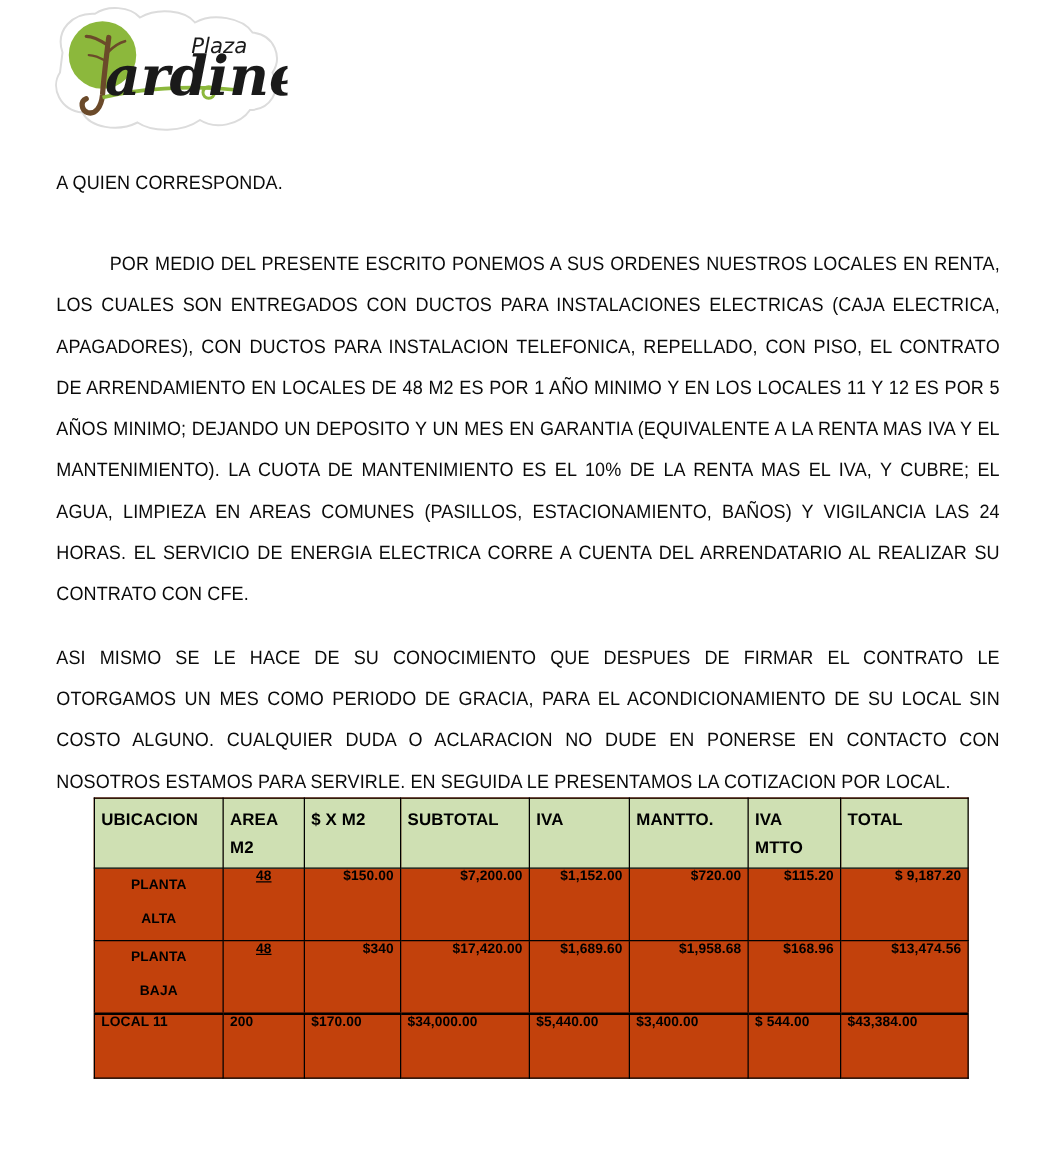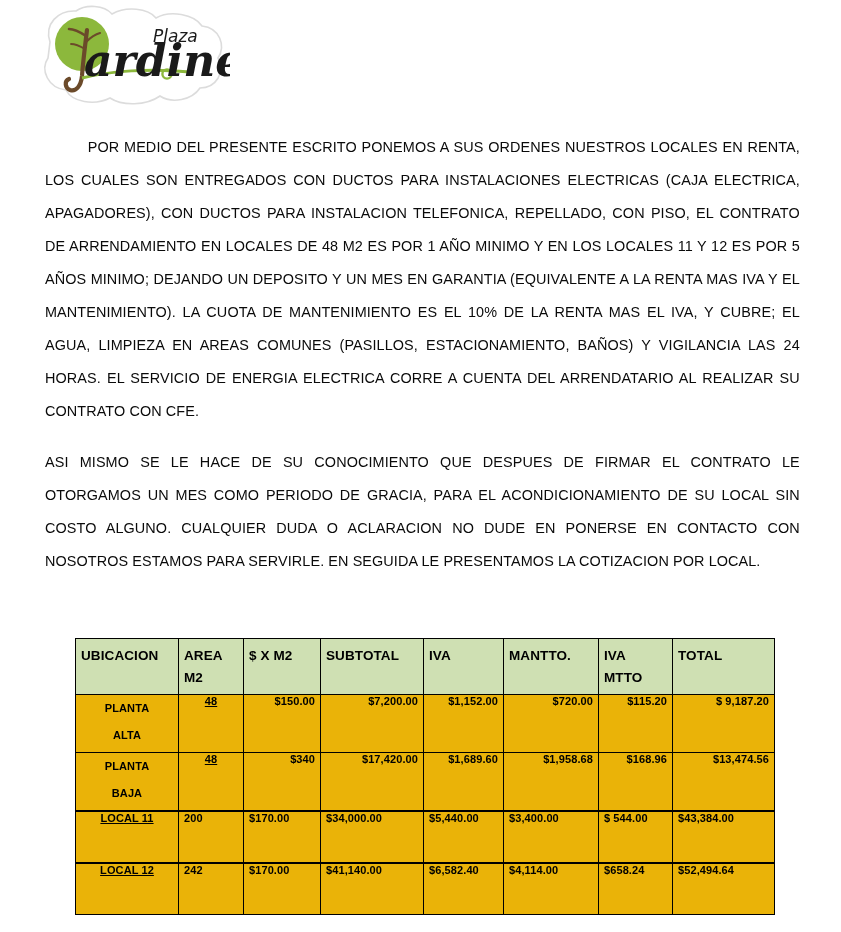--- a/index.html
+++ b/index.html
@@ -67,21 +67,21 @@
   #quote-table-wrap {
     position: absolute;
     left: 75px;
     top: 638px;
     width: 699px;
   }
   table#quote-table {
     border-collapse: collapse;
     width: 699px;
     table-layout: fixed;
-    background: #eab308;
+    background: #c2410c;
   }
   table#quote-table td,
   table#quote-table th {
     border: 1.3px solid #000000;
     padding: 0 5px;
     vertical-align: top;
     font-size: 13.5px;
     color: #000000;
     box-sizing: border-box;
   }
@@ -126,21 +126,21 @@
 
   .row-local td {
     height: 52px;
     vertical-align: middle;
     font-family: "Liberation Sans", sans-serif;
     font-weight: bold;
     font-size: 13.5px;
   }
   .row-local td.num-c { text-align: left; margin-left: 12px; }
   .row-local td.num-l { text-align: left; }
-  .row-local .c-ubic { text-align: center; text-decoration: underline; }
+  .row-local .c-ubic { text-align: left; }
 
   .sep-thick { border-top-width: 2.4px !important; }
 </style>
 </head>
 <body>
 
 <div id="logo-block">
   <svg id="logo-svg" width="200" height="110" viewBox="0 0 200 110">
 
     <g>
@@ -164,20 +164,23 @@
 
     <circle cx="137" cy="72" r="4.6" fill="none" stroke="#8cb83c" stroke-width="2.4"></circle>
 
     <text x="54" y="74" font-family="'DejaVu Serif', serif" font-size="44" font-style="italic" font-weight="bold" fill="#1a1a1a">ardines</text>
 
     <text x="123" y="40" font-family="'DejaVu Sans', sans-serif" font-size="17" font-style="italic" fill="#1a1a1a">Plaza</text>
   </svg>
 </div>
 
 <div id="doc-body">
+  <p class="para" id="addressee">
+    <span class="para-inner">A QUIEN CORRESPONDA.</span>
+  </p>
   <p class="para" id="para-1">
     <span class="para-inner">POR MEDIO DEL PRESENTE ESCRITO PONEMOS A SUS ORDENES NUESTROS LOCALES EN RENTA, LOS CUALES SON ENTREGADOS CON DUCTOS PARA INSTALACIONES ELECTRICAS (CAJA ELECTRICA, APAGADORES), CON DUCTOS PARA INSTALACION TELEFONICA, REPELLADO, CON PISO, EL CONTRATO DE ARRENDAMIENTO EN LOCALES DE 48 M2 ES POR 1 AÑO MINIMO Y EN LOS LOCALES 11 Y 12 ES POR 5 AÑOS MINIMO; DEJANDO UN DEPOSITO Y UN MES EN GARANTIA (EQUIVALENTE A LA RENTA MAS IVA Y EL MANTENIMIENTO). LA CUOTA DE MANTENIMIENTO ES EL 10% DE LA RENTA MAS EL IVA, Y CUBRE; EL AGUA, LIMPIEZA EN AREAS COMUNES (PASILLOS, ESTACIONAMIENTO, BAÑOS) Y VIGILANCIA LAS 24 HORAS. EL SERVICIO DE ENERGIA ELECTRICA CORRE A CUENTA DEL ARRENDATARIO AL REALIZAR SU CONTRATO CON CFE.</span>
   </p>
   <p class="para" id="para-2">
     <span class="para-inner">ASI MISMO SE LE HACE DE SU CONOCIMIENTO QUE DESPUES DE FIRMAR EL CONTRATO LE OTORGAMOS UN MES COMO PERIODO DE GRACIA, PARA EL ACONDICIONAMIENTO DE SU LOCAL SIN COSTO ALGUNO. CUALQUIER DUDA O ACLARACION NO DUDE EN PONERSE EN CONTACTO CON NOSOTROS ESTAMOS PARA SERVIRLE. EN SEGUIDA LE PRESENTAMOS LA COTIZACION POR LOCAL.</span>
   </p>
 </div>
 
 <div id="quote-table-wrap">
   <table id="quote-table">
@@ -256,25 +259,15 @@
         <td class="c-ubic sep-thick">LOCAL 11</td>
         <td class="num-c sep-thick">200</td>
         <td class="num-l sep-thick">$170.00</td>
         <td class="num-l sep-thick">$34,000.00</td>
         <td class="num-l sep-thick">$5,440.00</td>
         <td class="num-l sep-thick">$3,400.00</td>
         <td class="num-l sep-thick">$ 544.00</td>
         <td class="num-l sep-thick">$43,384.00</td>
       </tr>
 
-      <tr class="row-local">
-        <td class="c-ubic sep-thick">LOCAL 12</td>
-        <td class="num-c sep-thick">242</td>
-        <td class="num-l sep-thick">$170.00</td>
-        <td class="num-l sep-thick">$41,140.00</td>
-        <td class="num-l sep-thick">$6,582.40</td>
-        <td class="num-l sep-thick">$4,114.00</td>
-        <td class="num-l sep-thick">$658.24</td>
-        <td class="num-l sep-thick">$52,494.64</td>
-      </tr>
     </tbody>
   </table>
 </div>
 
 </body></html>

